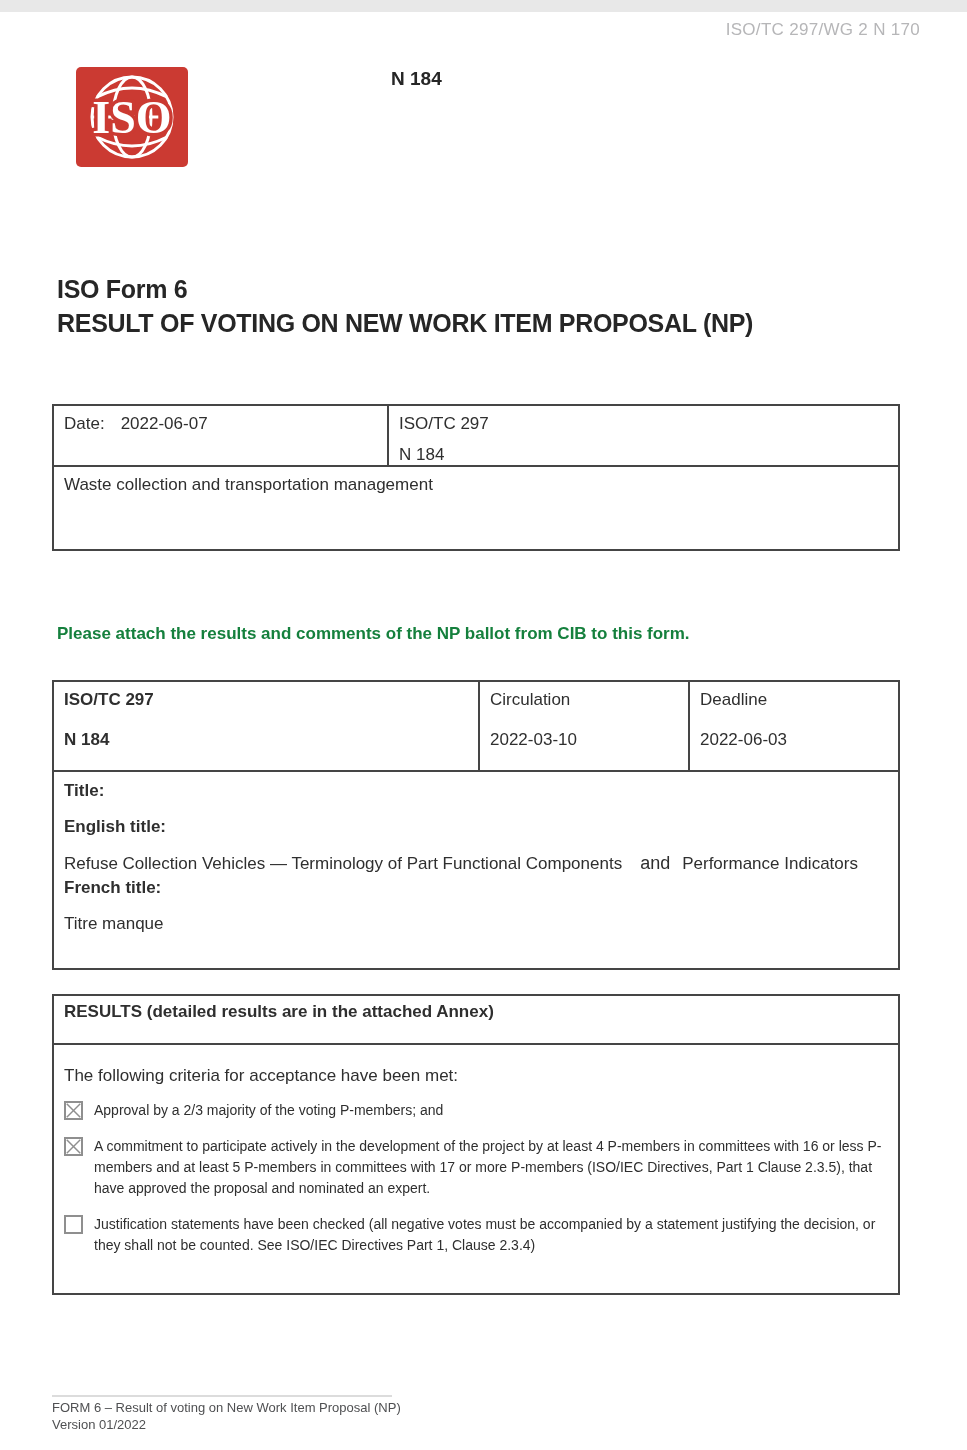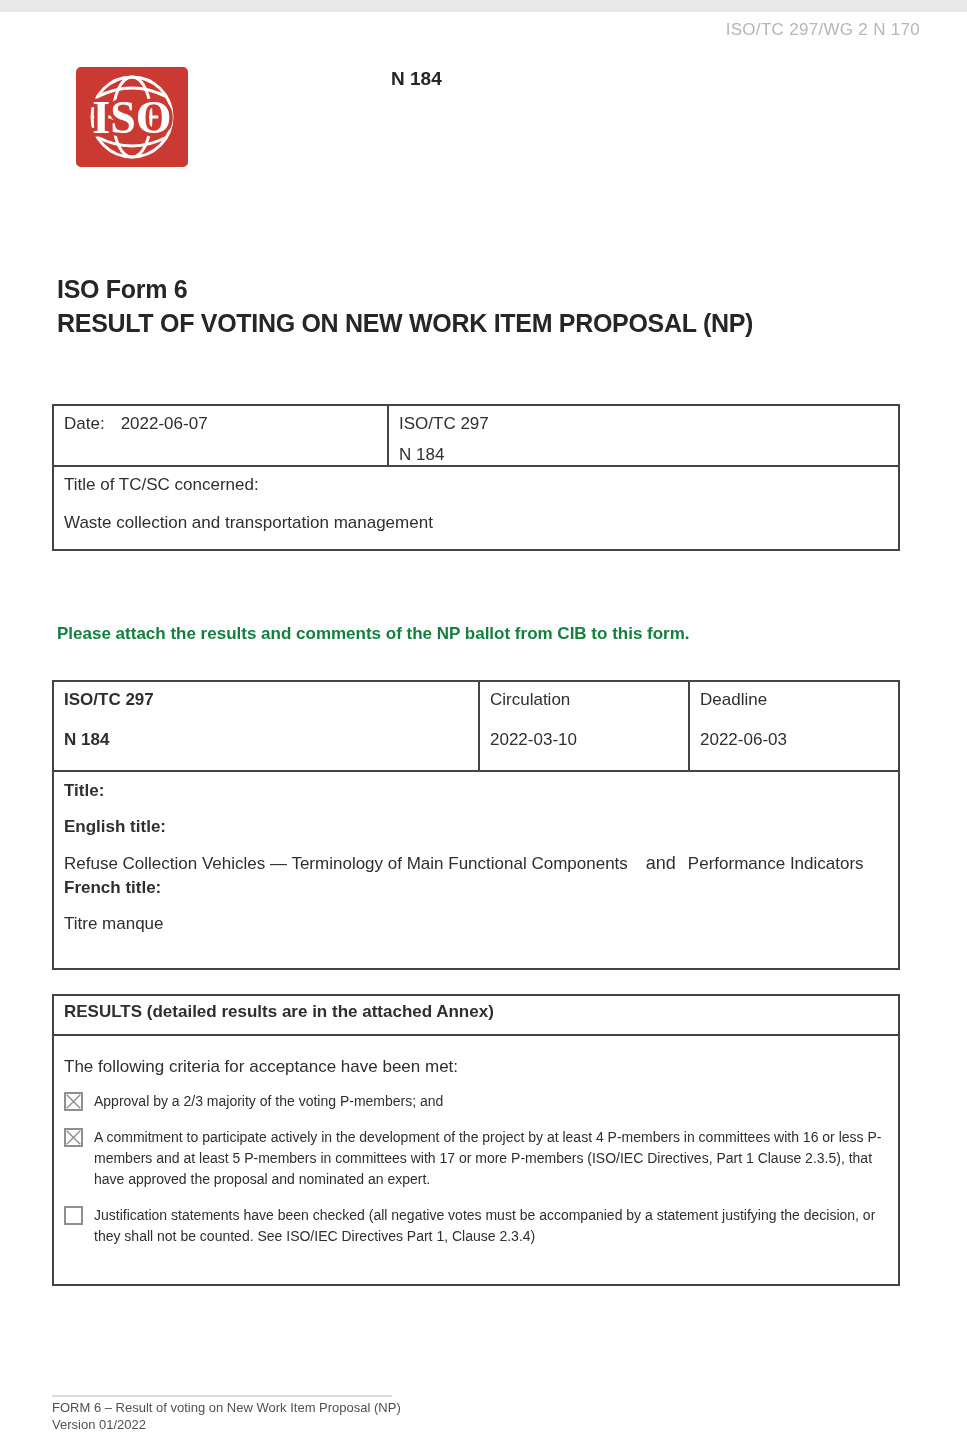--- a/index.html
+++ b/index.html
@@ -59,21 +59,21 @@
   .tbl2 .r1{height:88px;}
   .tbl2 .c1,.tbl2 .c2{border-right:2px solid var(--table-border);}
   .tbl2 .r1 .top{margin-bottom:18px;}
   .tbl2 .r2{grid-column:1 / span 3;border-top:2px solid var(--table-border);height:198px;padding-top:8px;}
   .tbl2 .r2 .lbl{margin-bottom:14px;}
   .en-title{width:800px;margin-bottom:2px;line-height:22px;}
   .en-and{font-size:18px;margin:0 12px 0 18px;}
   
   .tbl3{top:982px;}
   .tbl3 .hdr{
-    height:40px;border-bottom:2px solid var(--table-border);
+    height:49px;border-bottom:2px solid var(--table-border);
     font-weight:bold;padding-top:5px;
   }
   .tbl3 .bdy{height:248px;padding-top:20px;}
   .intro{margin-bottom:13px;}
   .criterion{display:flex;align-items:flex-start;margin-bottom:15px;}
   .criterion.last{margin-top:5px;}
   .cb{
     flex:none;width:19px;height:19px;border:2px solid var(--checkbox-gray);
     margin:1px 11px 0 0;position:relative;background:#fff;cursor:pointer;
   }
@@ -115,21 +115,20 @@
 
   <div class="tbl tbl1">
     <div class="cell r1 c1">
       <span class="lbl">Date:</span><span class="date-value">2022-06-07</span>
     </div>
     <div class="cell r1 stack">
       <div class="line">ISO/TC 297</div>
       <div class="line">N 184</div>
     </div>
     <div class="cell r2">
-      <div class="lbl">Title of TC/SC concerned:</div>
       <div>Waste collection and transportation management</div>
     </div>
   </div>
 
   <div class="attach-note">Please attach the results and comments of the NP ballot from CIB to this form.</div>
 
   <div class="tbl tbl2">
     <div class="cell r1 c1">
       <div class="top b">ISO/TC 297</div>
       <div class="b">N 184</div>
@@ -138,21 +137,21 @@
       <div class="top">Circulation</div>
       <div>2022-03-10</div>
     </div>
     <div class="cell r1">
       <div class="top">Deadline</div>
       <div>2022-06-03</div>
     </div>
     <div class="cell r2">
       <div class="lbl b">Title:</div>
       <div class="lbl b">English title:</div>
-      <div class="en-title"><span>Refuse Collection Vehicles — Terminology of Main Functional Components</span><span class="en-and">and</span><span>Performance Indicators</span></div>
+      <div class="en-title"><span>Refuse Collection Vehicles — Terminology of Part Functional Components</span><span class="en-and">and</span><span>Performance Indicators</span></div>
       <div class="lbl b">French title:</div>
       <div>Titre manque</div>
     </div>
   </div>
 
   <div class="tbl tbl3">
     <div class="cell hdr">RESULTS (detailed results are in the attached Annex)</div>
     <div class="cell bdy">
       <div class="intro">The following criteria for acceptance have been met:</div>
       <div id="criteria-list">

